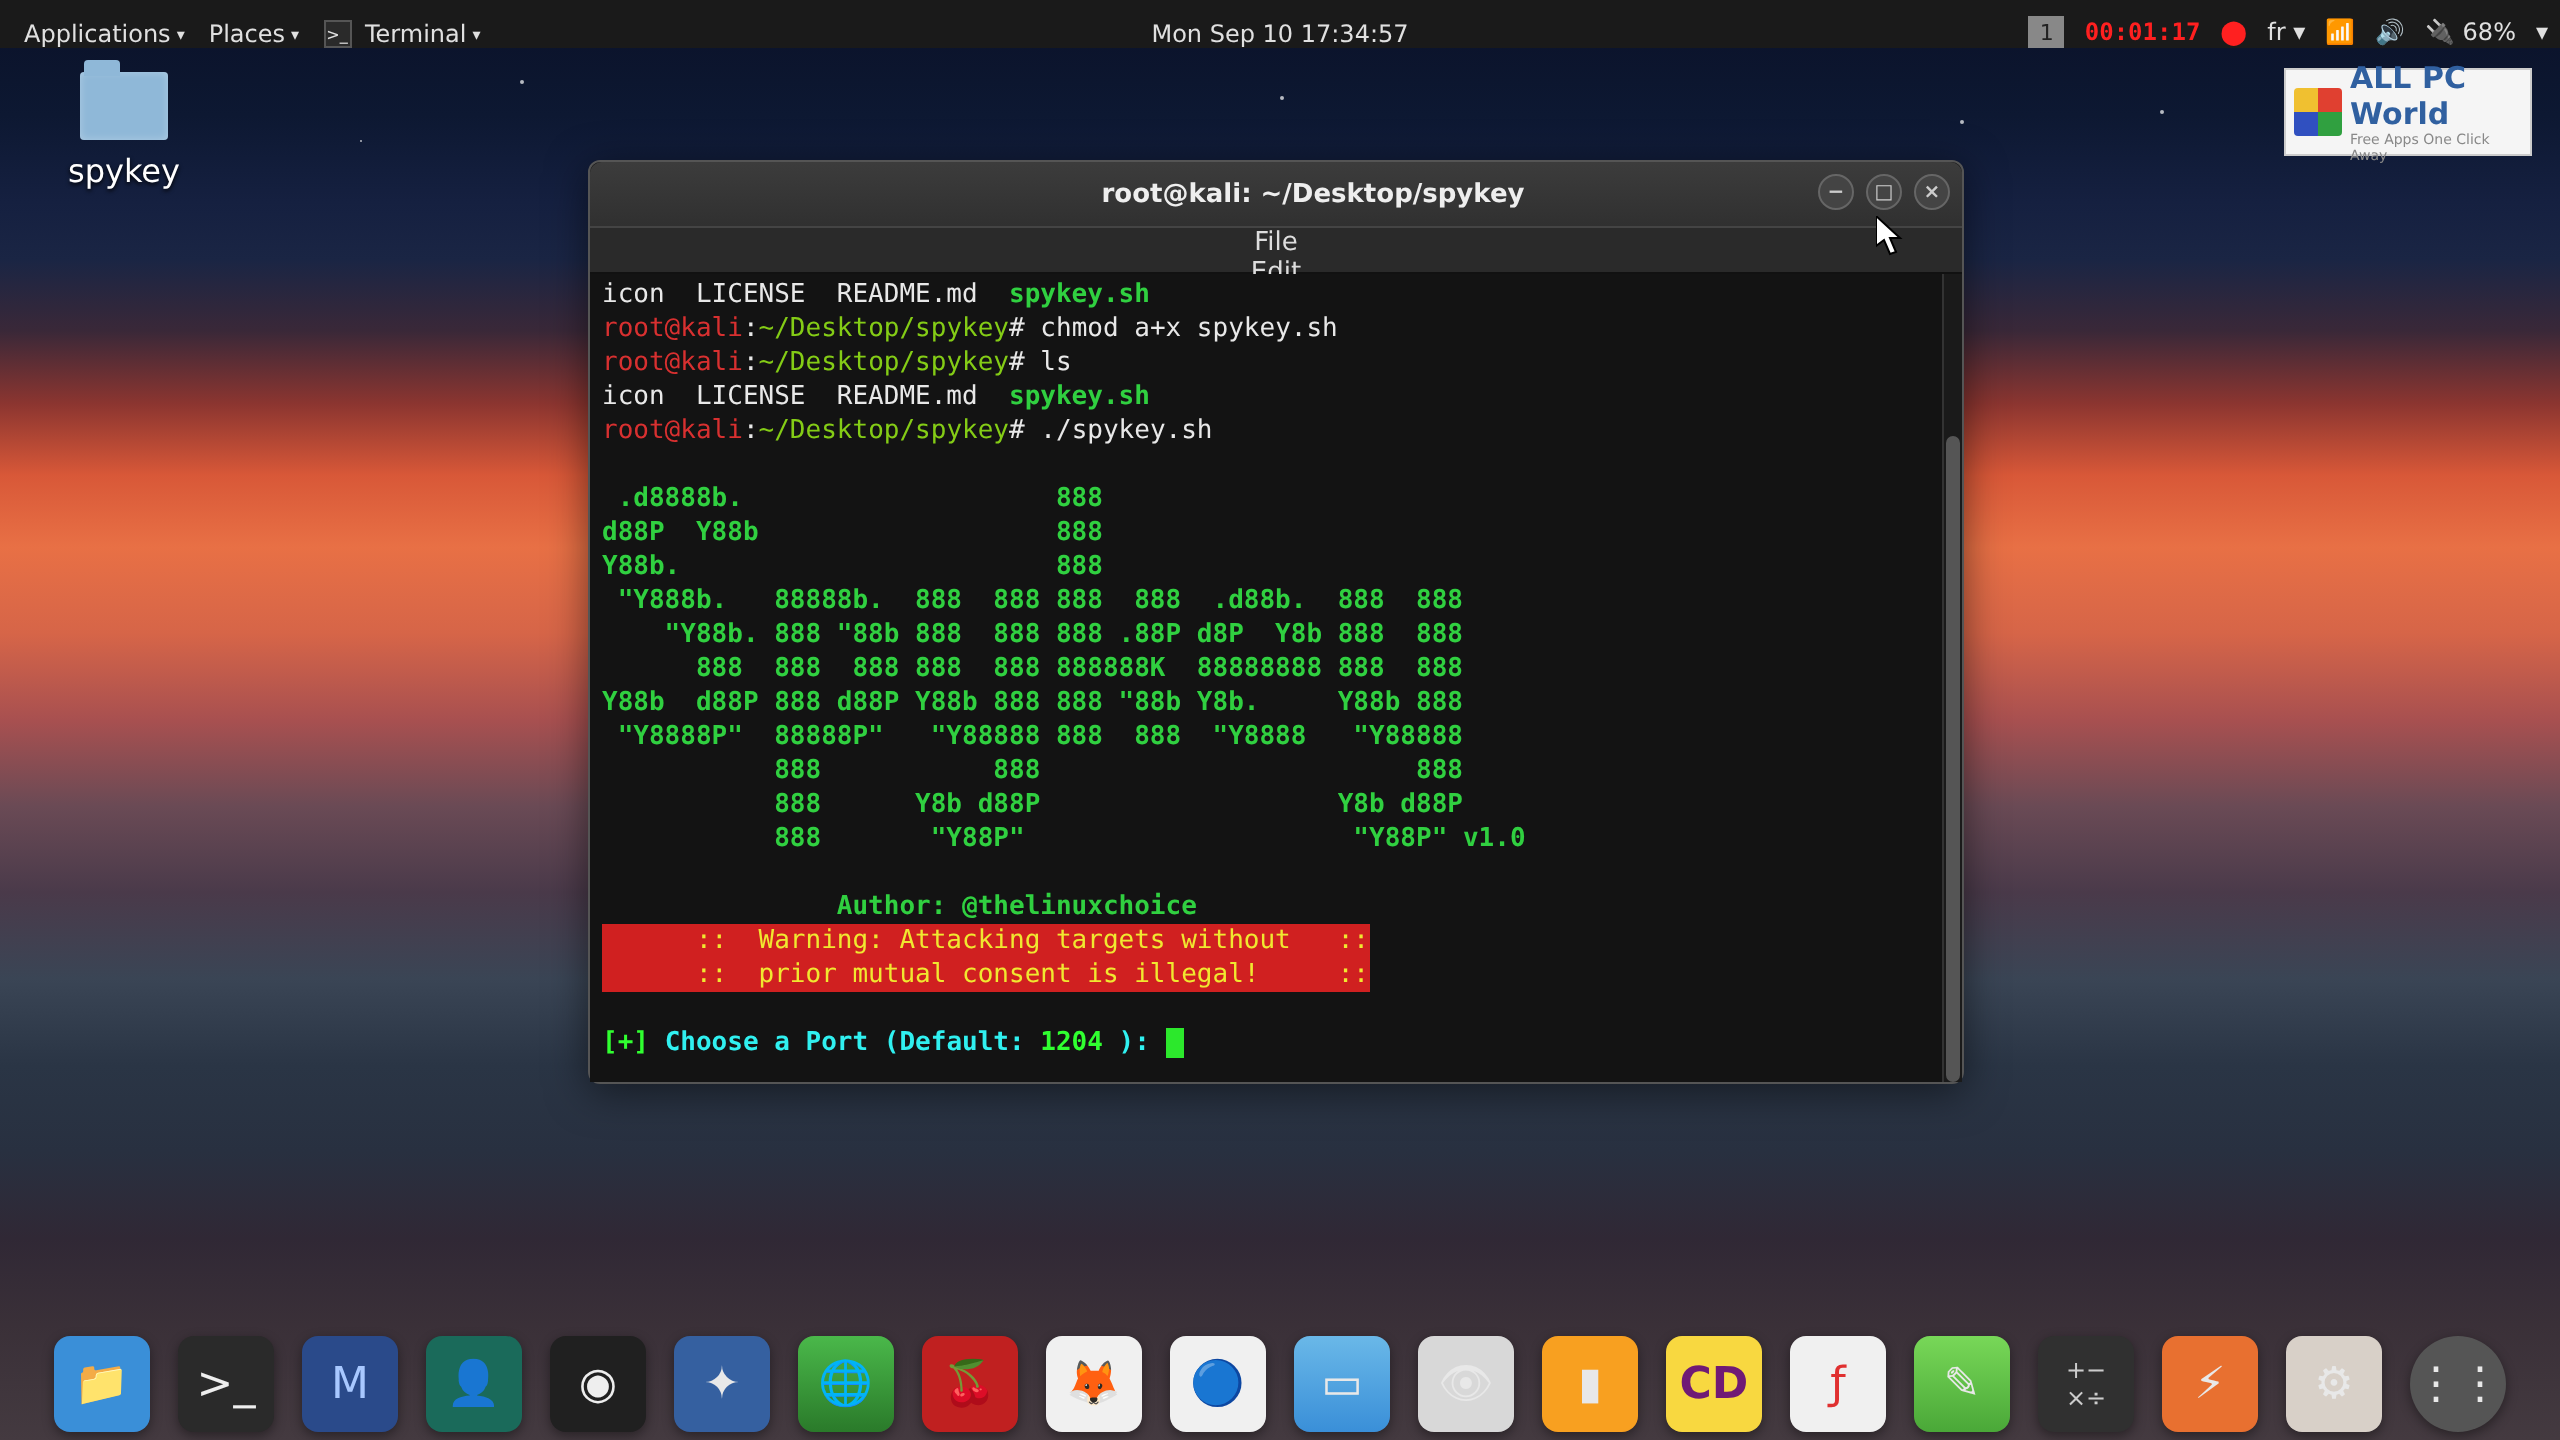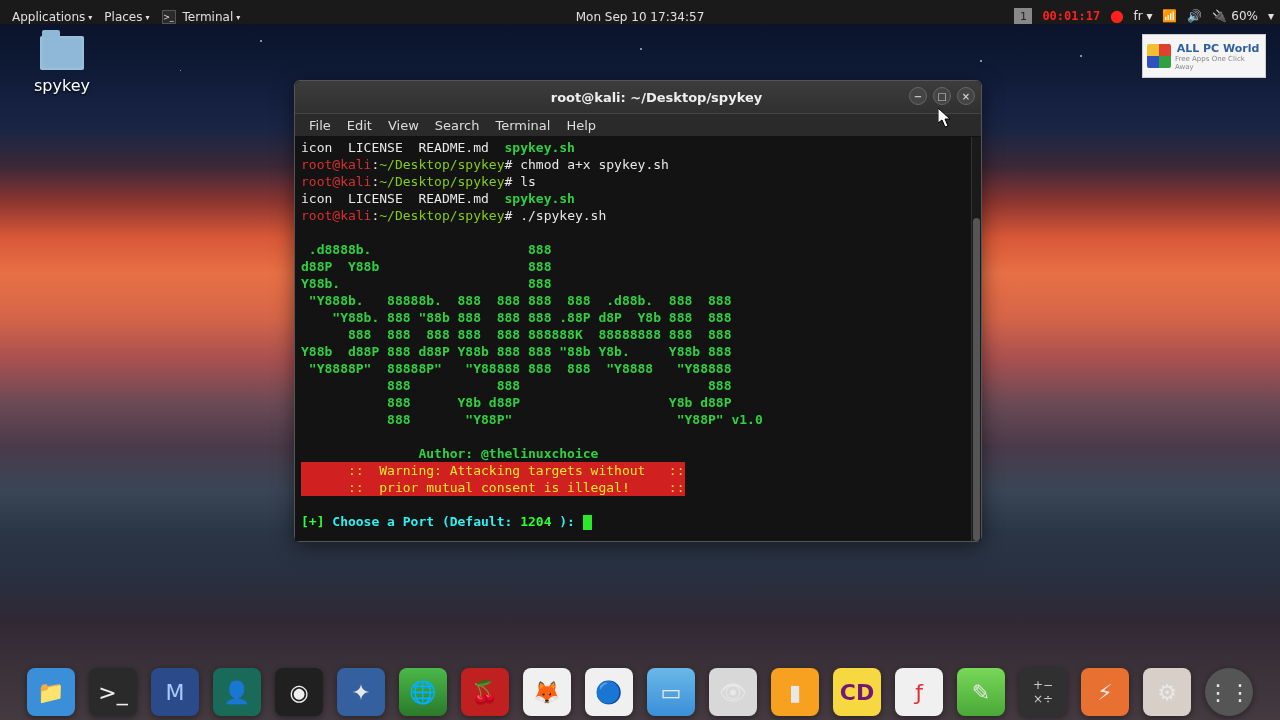--- a/index.html
+++ b/index.html
@@ -40,21 +40,21 @@
 
 
 .desktop-icon { position: absolute; top: 36px; left: 32px; width: 60px; text-align: center; cursor: pointer; }
 .folder-shape { width: 44px; height: 34px; background: #8fb8d8; border-radius: 2px; position: relative; margin: 0 auto 6px; box-shadow: inset 0 0 4px rgba(255,255,255,.3); }
 .folder-shape::before { content: ""; position: absolute; top: -6px; left: 2px; width: 18px; height: 8px; background: #8fb8d8; border-radius: 2px 2px 0 0; }
 .desktop-icon .lbl { color: #fff; font-size: 16px; text-shadow: 0 1px 2px #000; }
 
 
 .watermark { position: absolute; top: 34px; right: 14px; width: 124px; height: 44px; background: #f5f5f5; border:1px solid #ccc; display:flex; align-items:center; padding:4px; gap:4px; font-size:9px; color:#333; }
 .wm-logo { width: 24px; height: 24px; background: conic-gradient(#e04030 0 25%, #30a040 0 50%, #3050c0 0 75%, #f0c030 0 100%); border-radius: 2px; flex-shrink:0;}
-.wm-text .t1 { color:#3060a0; font-weight:bold; font-size:11px;text-align:center; }
+.wm-text .t1 { color:#3060a0; font-weight:bold; font-size:15px; }
 .wm-text .t2 { color:#888; font-size:7px; }
 
 
 .terminal-window {
   position: absolute; left: 294px; top: 80px; width: 688px; height: 462px;
   background: #1a1a1a;
   border-radius: 6px;
   border: 1px solid #555;
   box-shadow: 0 4px 20px rgba(0,0,0,.5);
   display: flex; flex-direction: column;
@@ -63,21 +63,21 @@
   height: 32px; background: linear-gradient(#3c3c3c,#303030);
   border-radius: 6px 6px 0 0;
   display: flex; align-items: center; justify-content: center;
   position: relative;
   color: #eee; font-weight: bold; font-size: 13px; padding-left: 37px;
 }
 .win-btns { position: absolute; right: 6px; top: 6px; display:flex; gap:6px; }
 .win-btn { width: 18px; height: 18px; border-radius: 50%; background: #444; border:1px solid #666; display:flex; align-items:center; justify-content:center; font-size:10px; color:#ccc; cursor:pointer;}
 .menubar {
   height: 24px; background: #2a2a2a; border-top:1px solid #444; border-bottom:1px solid #111;
-  display: flex; align-items: center; padding: 0 6px; font-size: 13px; gap: 0;
+  display: flex; align-items: center; padding: 0 6px; font-size: 13px; gap: 0; flex-direction: column;
 }
 .menubar .mi { padding: 0 8px; cursor: pointer; color:#ddd; }
 .term-body {
   flex: 1; background: #131313;
   padding: 2px 6px;
   font-family: "DejaVu Sans Mono","Menlo",monospace;
   font-size: 13px; line-height: 17px;
   white-space: pre;
   position: relative;
   overflow: hidden;
@@ -137,21 +137,21 @@
   <div class="center"><span>Mon Sep 10  17:34:57</span></div>
   <div class="right">
     <div class="workspace-box">
         <span>1</span>
       </div>
     <span class="rec-time">00:01:17</span>
     <span class="rec-dot">⬤</span>
     <span><span>fr</span> ▾</span>
     <span class="tray-icon">📶</span>
     <span class="tray-icon">🔊</span>
-    <span class="tray-icon">🔌 <span>60%</span></span>
+    <span class="tray-icon">🔌 <span>68%</span></span>
     <span class="tray-icon">▾</span>
   </div>
 </div>
 
 <div class="desktop-icon">
   <div class="folder-shape"></div>
   <div class="lbl">spykey</div>
 </div>
 
 <div class="watermark">

